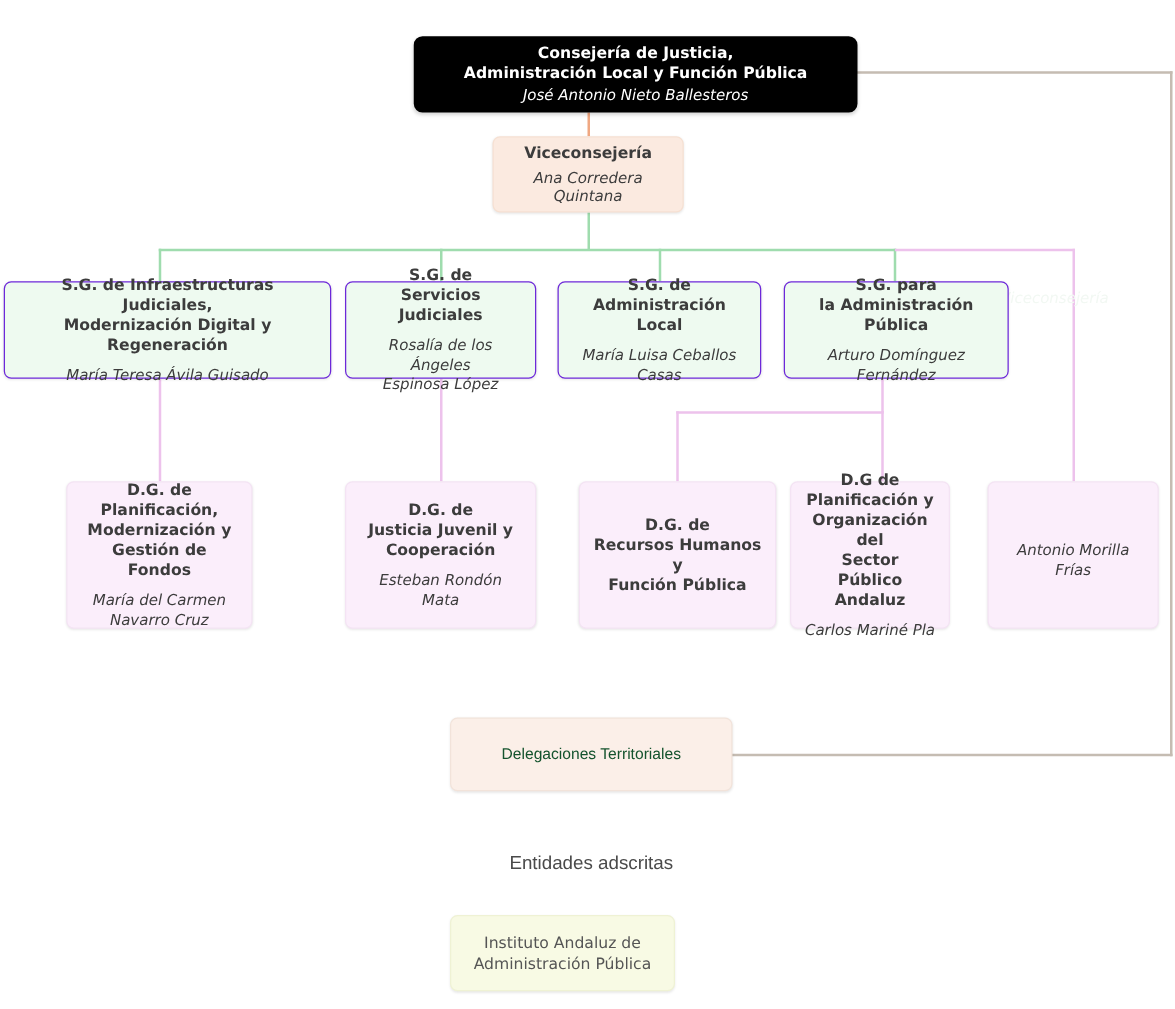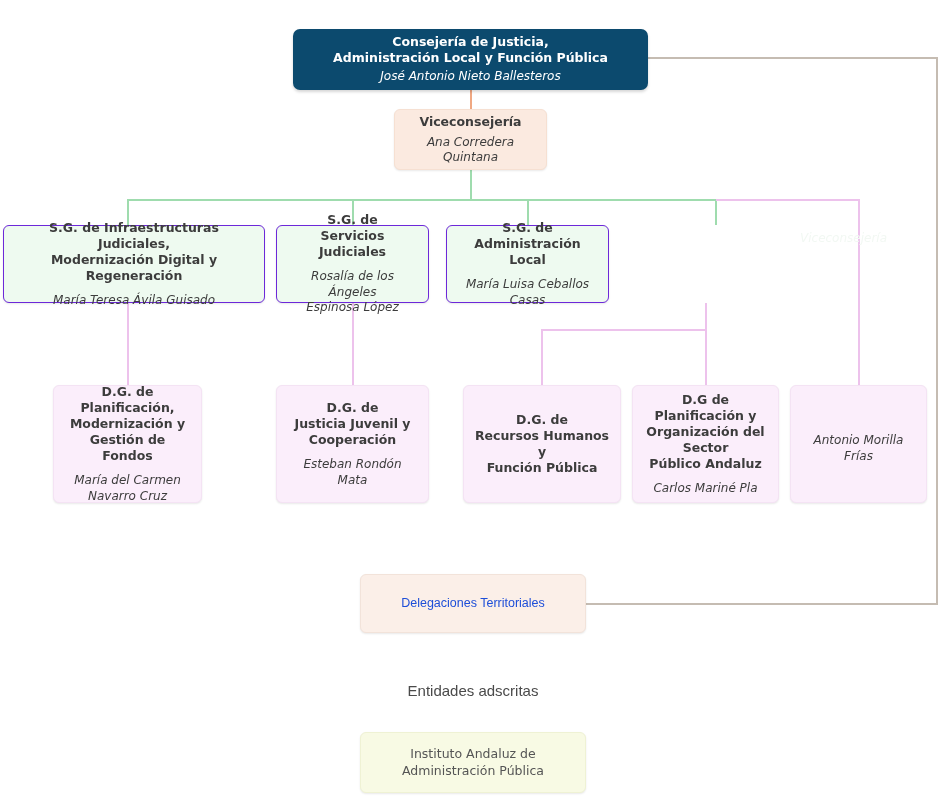--- a/index.html
+++ b/index.html
@@ -52,24 +52,25 @@
     font-style: italic;
     font-size: 12px;
     line-height: 1.28;
     color: #3c3c3c;
     margin-top: 9px;
     white-space: pre-line;
   }
 
   
   .node-root {
-    background: #0c4a6e;
+    background: #000000;
     border: none;
     border-radius: 7px;
     box-shadow: 0 2px 3px rgba(0,0,0,0.16);
+    margin-left: 38px;
   }
   .node-root .title { color: #ffffff; font-size: 12.5px; }
   .node-root .person { color: #ffffff; margin-top: 3px; font-size: 12px; }
 
   
   .node-vice {
     background: #fbeae0;
     border: 1px solid #f6e0d2;
   }
   .node-vice .person { margin-top: 5px; }
@@ -87,21 +88,21 @@
   }
 
   
   .node-delegaciones {
     background: #fbefe8;
     border: 1px solid #f2e3da;
     justify-content: center;
   }
   .node-delegaciones .plain {
     font-size: 12.5px;
-    color: #1d4ed8;
+    color: #14532d;
     line-height: 1.3;
     font-family: "Liberation Sans", sans-serif;
   }
 
   
   .node-entidad {
     background: #f8fae4;
     border: 1px solid #eff2d4;
   }
   .node-entidad .plain {
@@ -184,20 +185,25 @@
     <div class="person">Rosalía de los Ángeles
 Espinosa López</div>
   </div>
 
   <div class="node node-sg" style="left:446px; top:225px; width:163px; height:78px;">
     <div class="title">S.G. de
 Administración Local</div>
     <div class="person">María Luisa Ceballos Casas</div>
   </div>
 
+  <div class="node node-sg" style="left:627px; top:225px; width:180px; height:78px;">
+    <div class="title">S.G. para
+la Administración Pública</div>
+    <div class="person">Arturo Domínguez Fernández</div>
+  </div>
 
   <div class="node node-dg" style="left:53px; top:385px; width:149px; height:118px;">
     <div class="title">D.G. de
 Planificación,
 Modernización y
 Gestión de Fondos</div>
     <div class="person">María del Carmen
 Navarro Cruz</div>
   </div>
 
@@ -207,37 +213,37 @@
 Cooperación</div>
     <div class="person">Esteban Rondón Mata</div>
   </div>
 
   <div class="node node-dg" style="left:463px; top:385px; width:158px; height:118px;">
     <div class="title">D.G. de
 Recursos Humanos y
 Función Pública</div>
   </div>
 
-  <div class="node node-dg" style="left:632px; top:385px; width:147px; height:118px;">
+  <div class="node node-dg" style="left:632px; top:385px; width:128px; height:118px;">
     <div class="title">D.G de
 Planificación y
 Organización del
 Sector
 Público Andaluz</div>
     <div class="person">Carlos Mariné Pla</div>
   </div>
 
   <div class="node node-dg" style="left:790px; top:385px; width:137px; height:118px;">
     <div class="person">Antonio Morilla Frías</div>
   </div>
 
   <div class="node node-delegaciones" style="left:360px; top:574px; width:226px; height:59px;">
     <div class="plain">Delegaciones Territoriales</div>
   </div>
 
   <div class="section-heading" style="left:360px; top:682px; width:226px;">Entidades adscritas</div>
 
-  <div class="node node-entidad" style="left:360px; top:732px; width:226px; height:61px;">
+  <div class="node node-entidad" style="left:360px; top:732px; width:180px; height:61px;">
     <div class="plain">Instituto Andaluz de
 Administración Pública</div>
   </div>
 
 </div>
 
 </body></html>

